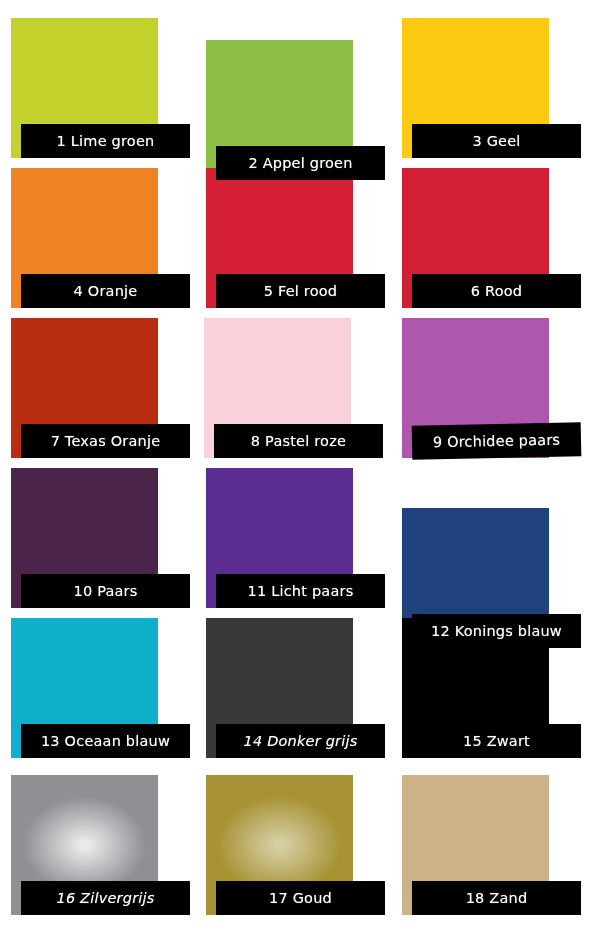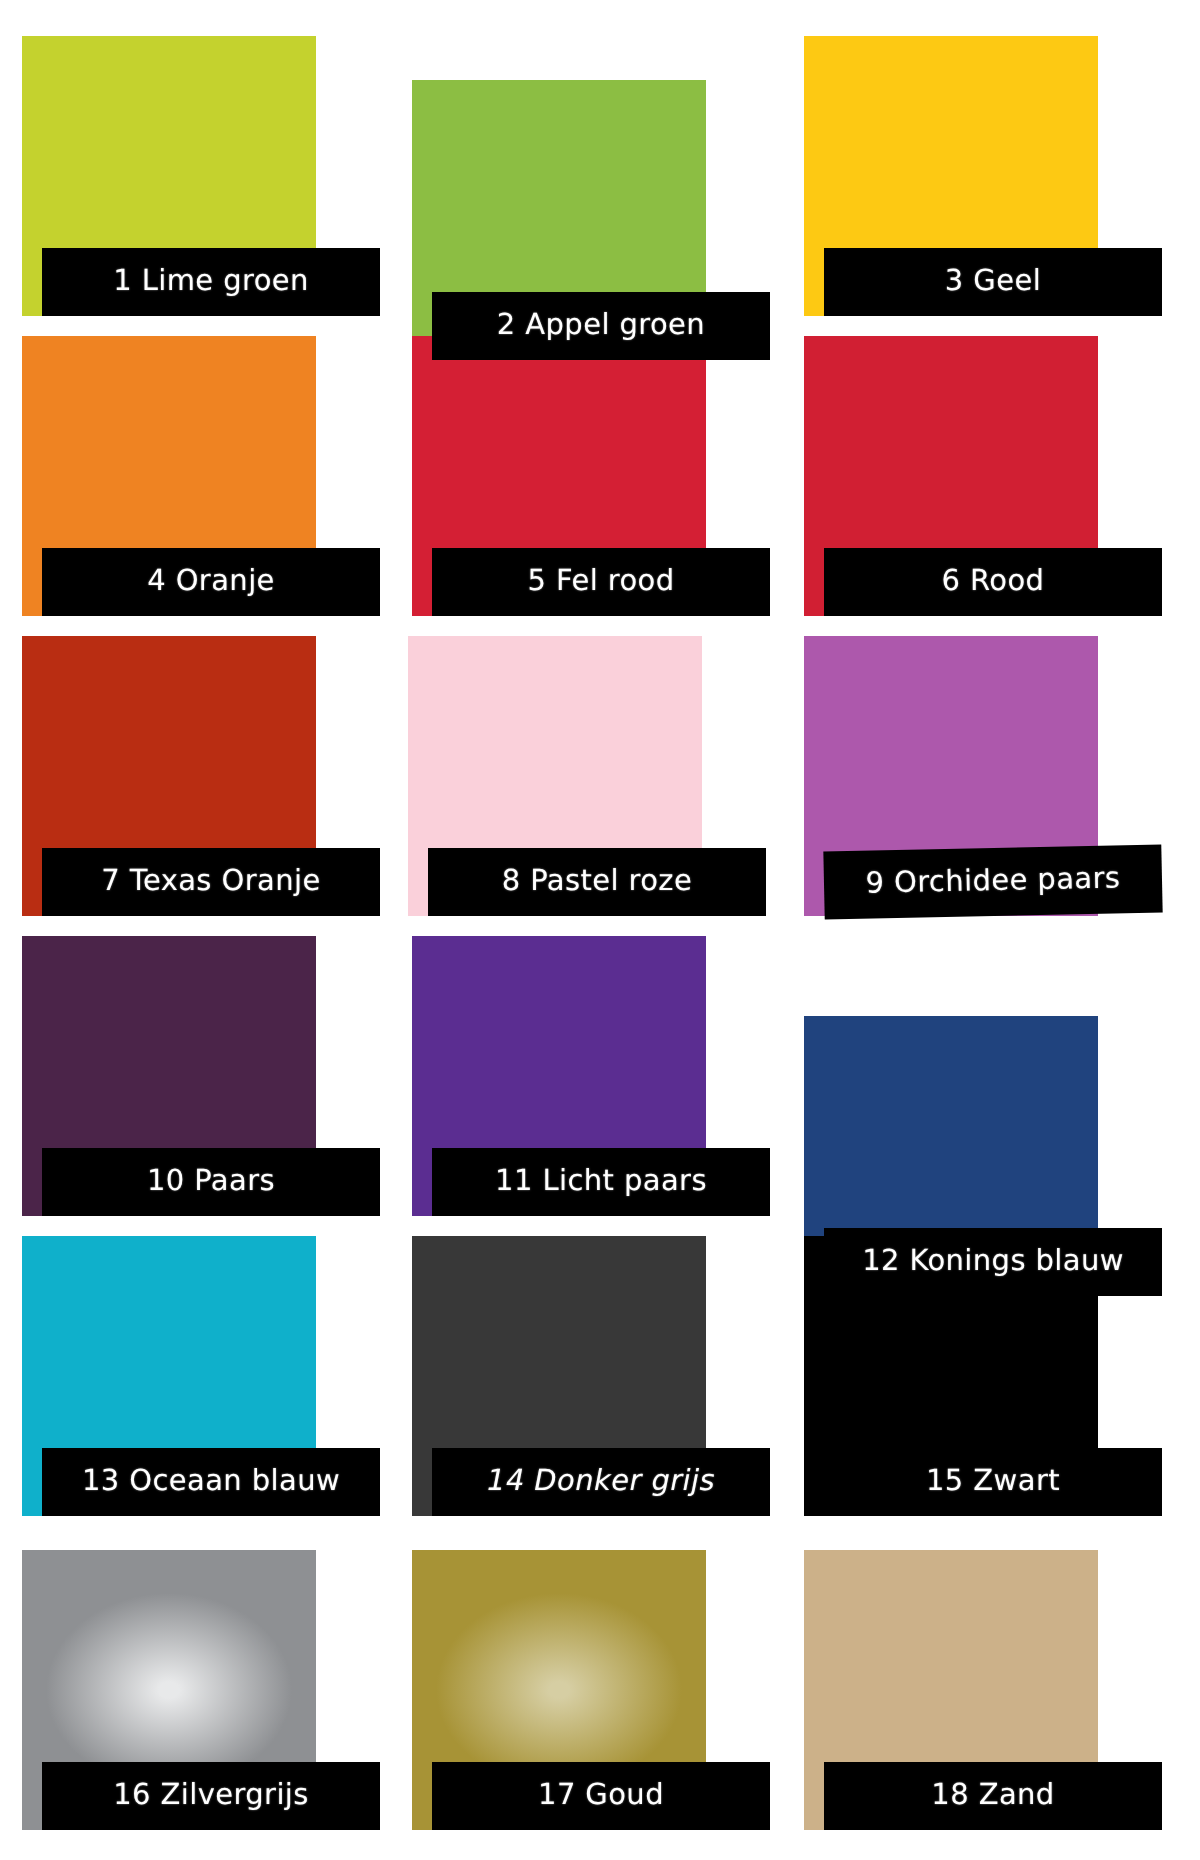--- a/index.html
+++ b/index.html
@@ -120,21 +120,21 @@
       <div class="swatch-label">13 Oceaan blauw</div>
     </div>
     <div class="swatch-cell" style="left: 206px; top: 618px; width: 147px; height: 140px; font-style: italic;">
       <div class="swatch-color" style="background: rgb(56, 56, 56);"></div>
       <div class="swatch-label">14 Donker grijs</div>
     </div>
     <div class="swatch-cell" style="left: 402px; top: 618px; width: 147px; height: 140px; padding-left: 12px;">
       <div class="swatch-color" style="background: rgb(0, 0, 0);"></div>
       <div class="swatch-label">15 Zwart</div>
     </div>
-    <div class="swatch-cell" style="left: 11px; top: 775px; width: 152px; height: 140px;">
+    <div class="swatch-cell" style="left: 11px; top: 775px; width: 152px; height: 140px; font-style: italic;">
       <div class="swatch-color" style="background: radial-gradient(58% 48%, rgb(232, 233, 234) 0%, rgb(232, 233, 234) 6%, rgb(142, 144, 147) 72%, rgb(142, 144, 147) 100%) rgb(142, 144, 147);"></div>
       <div class="swatch-label">16 Zilvergrijs</div>
     </div>
     <div class="swatch-cell" style="left: 206px; top: 775px; width: 147px; height: 140px; text-align: center;">
       <div class="swatch-color" style="background: radial-gradient(58% 48%, rgb(214, 206, 163) 0%, rgb(214, 206, 163) 6%, rgb(167, 147, 54) 72%, rgb(167, 147, 54) 100%) rgb(167, 147, 54);"></div>
       <div class="swatch-label">17 Goud</div>
     </div>
     <div class="swatch-cell" style="left: 402px; top: 775px; width: 147px; height: 140px;">
       <div class="swatch-color" style="background: rgb(204, 177, 137);"></div>
       <div class="swatch-label">18 Zand</div>

